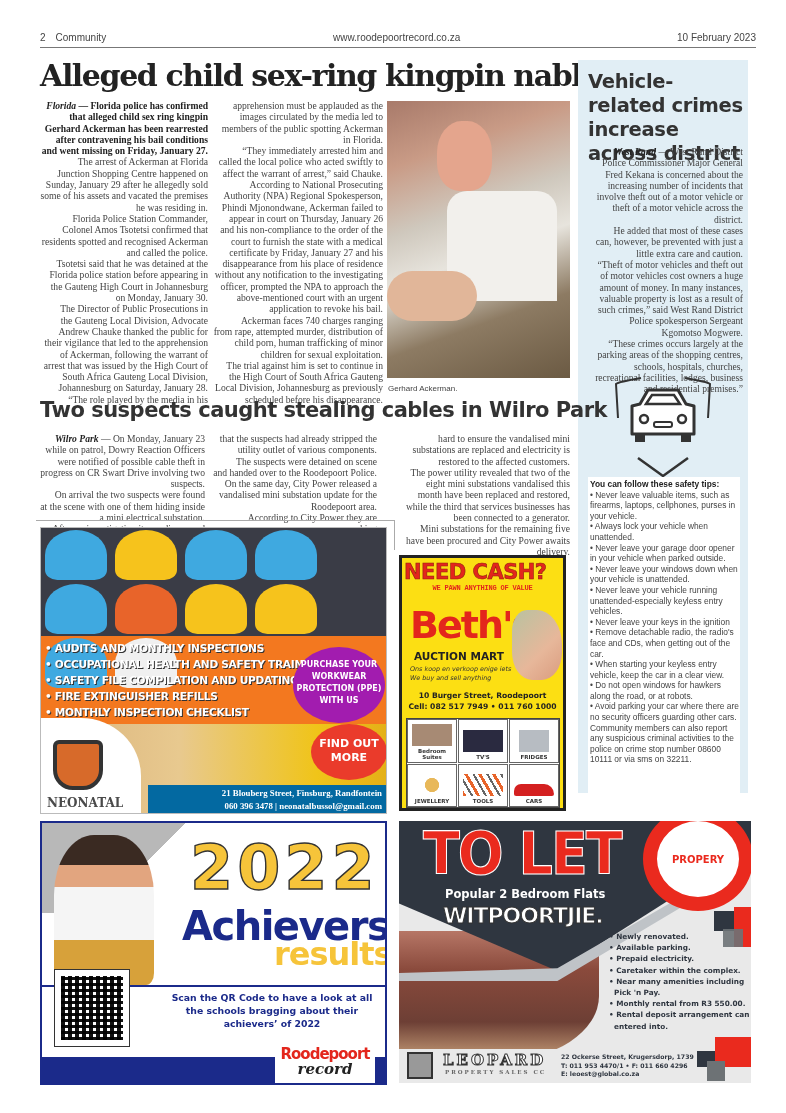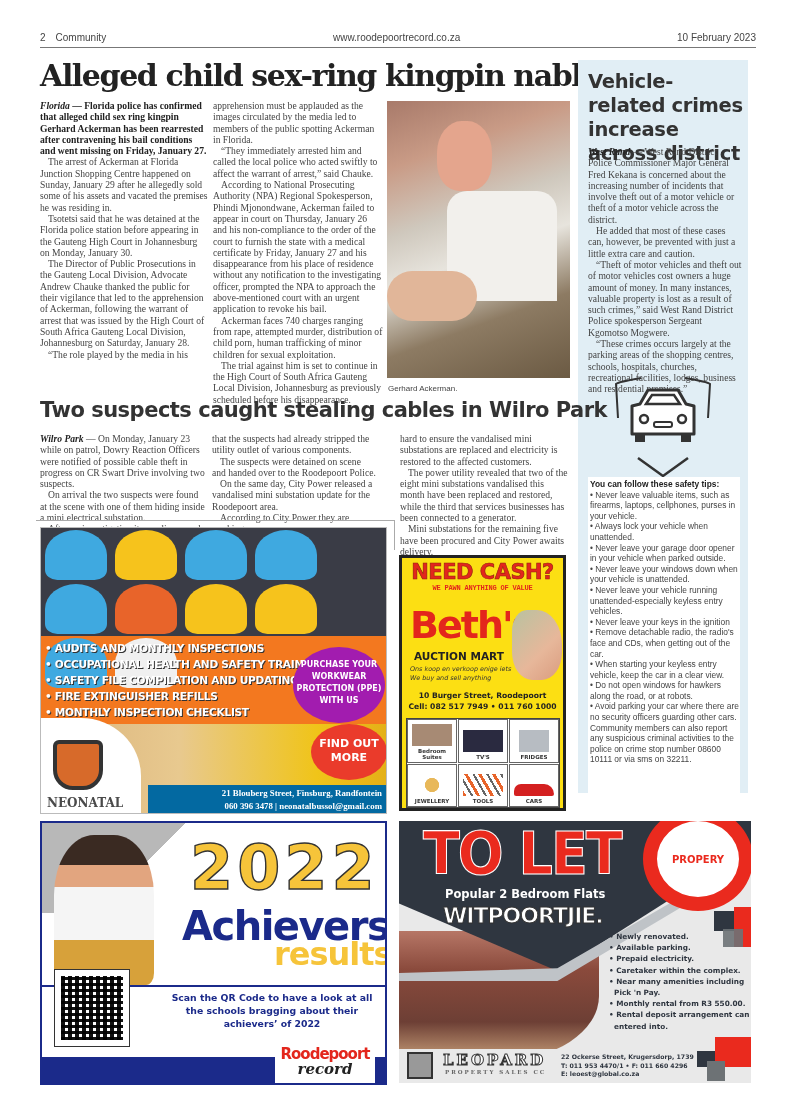--- a/index.html
+++ b/index.html
@@ -2,21 +2,21 @@
 <html><head>
 <meta charset="utf-8">
 <style>
 *{box-sizing:border-box;margin:0;padding:0}
 html,body{width:786px;height:1113px;background:#fff;overflow:hidden}
 body{position:relative;font-family:"Liberation Serif",serif;color:#333}
 .abs{position:absolute}
 .hdr{left:40px;top:32px;width:716px;height:16px;font-family:"Liberation Sans",sans-serif;font-size:10px;color:#444;border-bottom:1px solid #777;display:flex;justify-content:space-between;align-items:flex-start}
 .hdr .l span{margin-right:10px}
 .h1{left:40px;top:58px;font-family:"DejaVu Serif","Liberation Serif",serif;font-size:30px;letter-spacing:-1.4px;color:#222;white-space:nowrap}
-.col{font-size:9.6px;line-height:11.3px;color:#444;text-align:left}
+.col{font-size:9.6px;line-height:11.3px;color:#444;text-align:right}
 .col p{text-indent:8px}
 .col p.first{text-indent:0}
 .col b{color:#222}
 .photo{left:387px;top:101px;width:183px;height:277px;background:linear-gradient(160deg,#a87a6a 0%,#c99b86 20%,#cfc8bd 40%,#e7e4dd 55%,#8d7b63 75%,#6b5a43 100%);overflow:hidden}
 .caption{left:388px;top:384px;font-family:"Liberation Sans",sans-serif;font-size:8px;color:#444}
 .side{left:578px;top:60px;width:170px;height:733px;background:#e1eef5}
 .side-title{left:588px;top:70px;font-family:"DejaVu Sans","Liberation Sans",sans-serif;font-size:19.5px;line-height:24px;color:#333;letter-spacing:-0.3px}
 .side-body{left:588px;top:146px;width:155px}
 .tips{left:588px;top:477px;width:152px;height:350px;background:#fff;font-family:"Liberation Sans",sans-serif;font-size:8.4px;line-height:10.6px;color:#444;padding:2px 0 0 2px}
 .tips .t{font-weight:bold;color:#222}
@@ -26,21 +26,21 @@
 .hm{width:62px;height:50px;border-radius:50% 50% 20% 20%;margin:2px 4px}
 .ad1 .list{position:absolute;left:4px;top:112px;font-family:"DejaVu Sans",sans-serif;font-weight:bold;font-size:10.6px;line-height:16px;color:#fff;letter-spacing:-0.3px;text-shadow:1px 1px 0 #333}
 .ad1 .purch{position:absolute;left:252px;top:119px;width:92px;height:76px;background:#a21caf;border-radius:50%;color:#fff;font-family:"DejaVu Sans",sans-serif;font-weight:bold;font-size:8px;line-height:12px;text-align:center;padding-top:12px}
 .ad1 .bottom{position:absolute;left:0;top:196px;width:100%;height:90px;background:linear-gradient(90deg,#d9b27b,#e8c98f 40%,#f0c419 80%,#e4b018)}
 .ad1 .find{position:absolute;left:270px;top:196px;width:76px;height:56px;background:#ea3b2b;border-radius:50%;color:#fff;font-family:"DejaVu Sans",sans-serif;font-weight:bold;font-size:11px;line-height:14px;text-align:center;padding-top:13px}
 .ad1 .logo{position:absolute;left:0;top:190px;width:100px;height:97px;background:#fff;border-radius:0 60% 0 0}
 .shield{position:absolute;left:12px;top:22px;width:50px;height:50px;background:#d76a2a;border:4px solid #333;border-radius:6px 6px 40% 40%}
 .ad1 .logotxt{position:absolute;left:6px;top:78px;font-family:"DejaVu Serif",serif;font-size:12px;font-weight:bold;color:#4a4a4a}
 .ad1 .addr{position:absolute;left:107px;top:257px;width:238px;height:30px;background:#0369a1;color:#fff;font-family:Liberation Serif, serif;font-weight:bold;font-size:8.8px;line-height:13px;text-align:right;padding:2px 4px 0 0}
 .ad2{left:399px;top:555px;width:167px;height:256px;background:#fcdf13;border:3px solid #222;padding:2px}
-.ad2 .nc{font-family:"DejaVu Sans",sans-serif;font-weight:bold;font-size:21px;color:#e3261c;text-align:center;letter-spacing:-0.5px;-webkit-text-stroke:0.6px #8a1e12}
+.ad2 .nc{font-family:"DejaVu Sans",sans-serif;font-weight:bold;font-size:21px;color:#e3261c;text-align:left;letter-spacing:-0.5px;-webkit-text-stroke:0.6px #8a1e12}
 .ad2 .wp{font-family:Liberation Mono, monospace;font-weight:bold;font-size:7px;color:#e3261c;text-align:center;letter-spacing:-0.2px}
 .ad2 .beth{position:absolute;left:8px;top:45px;font-family:"DejaVu Sans",sans-serif;font-weight:bold;font-size:38px;color:#e3261c;letter-spacing:-2px}
 .ad2 .am{position:absolute;left:12px;top:92px;font-family:"DejaVu Sans",sans-serif;font-weight:bold;font-size:10.5px;color:#222}
 .ad2 .tg{position:absolute;left:8px;top:107px;font-family:"DejaVu Sans",sans-serif;font-style:italic;font-size:6.4px;line-height:9px;color:#333}
 .ad2 .hand{position:absolute;left:110px;top:52px;width:50px;height:70px;background:linear-gradient(135deg,#b8c2a0,#e7b79a 60%,#d99b7e);border-radius:30% 50% 40% 40%}
 .ad2 .adr{position:absolute;left:0;top:132px;width:100%;text-align:center;font-family:"DejaVu Sans",sans-serif;font-weight:bold;font-size:7.6px;line-height:11px;color:#222}
 .ad2 .grid{position:absolute;left:4px;top:160px;width:154px;height:90px;background:#fff;display:grid;grid-template-columns:1fr 1fr 1fr;grid-template-rows:1fr 1fr;gap:1px;border:1px solid #444}
 .ad2 .cell{border:1px solid #666;display:flex;flex-direction:column;align-items:center;justify-content:flex-end;font-family:"DejaVu Sans",sans-serif;font-size:5.5px;font-weight:bold;color:#333;padding-bottom:2px;text-align:center}
 .ad2 .cell .img{width:40px;height:22px;margin-bottom:2px}
 .ad3{left:40px;top:821px;width:347px;height:264px;border:2px solid #1b2a8a;background:#fff;overflow:hidden}
@@ -81,20 +81,21 @@
   <div class="l"><span>2</span><span>Community</span></div>
   <div>www.roodepoortrecord.co.za</div>
   <div>10 February 2023</div>
 </div>
 
 <h1 class="abs h1">Alleged child sex-ring kingpin nabbed</h1>
 
 <div class="abs col" style="left:40px;top:100px;width:168px">
   <p class="first"><b><i>Florida</i><span> — Florida police has confirmed that alleged child sex ring kingpin Gerhard Ackerman has been rearrested after contravening his bail conditions and went missing on Friday, January 27.</span></b></p>
   <p>The arrest of Ackerman at Florida Junction Shopping Centre happened on Sunday, January 29 after he allegedly sold some of his assets and vacated the premises he was residing in.</p>
+  <p>Florida Police Station Commander, Colonel Amos Tsotetsi confirmed that residents spotted and recognised Ackerman and called the police.</p>
   <p>Tsotetsi said that he was detained at the Florida police station before appearing in the Gauteng High Court in Johannesburg on Monday, January 30.</p>
   <p>The Director of Public Prosecutions in the Gauteng Local Division, Advocate Andrew Chauke thanked the public for their vigilance that led to the apprehension of Ackerman, following the warrant of arrest that was issued by the High Court of South Africa Gauteng Local Division, Johannesburg on Saturday, January 28.</p>
   <p>“The role played by the media in his</p>
 </div>
 
 <div class="abs col" style="left:213px;top:100px;width:170px">
   <p class="first">apprehension must be applauded as the images circulated by the media led to members of the public spotting Ackerman in Florida.</p>
   <p>“They immediately arrested him and called the local police who acted swiftly to affect the warrant of arrest,” said Chauke.</p>
   <p>According to National Prosecuting Authority (NPA) Regional Spokesperson, Phindi Mjonondwane, Ackerman failed to appear in court on Thursday, January 26 and his non-compliance to the order of the court to furnish the state with a medical certificate by Friday, January 27 and his disappearance from his place of residence without any notification to the investigating officer, prompted the NPA to approach the above-mentioned court with an urgent application to revoke his bail.</p>
   <p>Ackerman faces 740 charges ranging from rape, attempted murder, distribution of child porn, human trafficking of minor children for sexual exploitation.</p>

